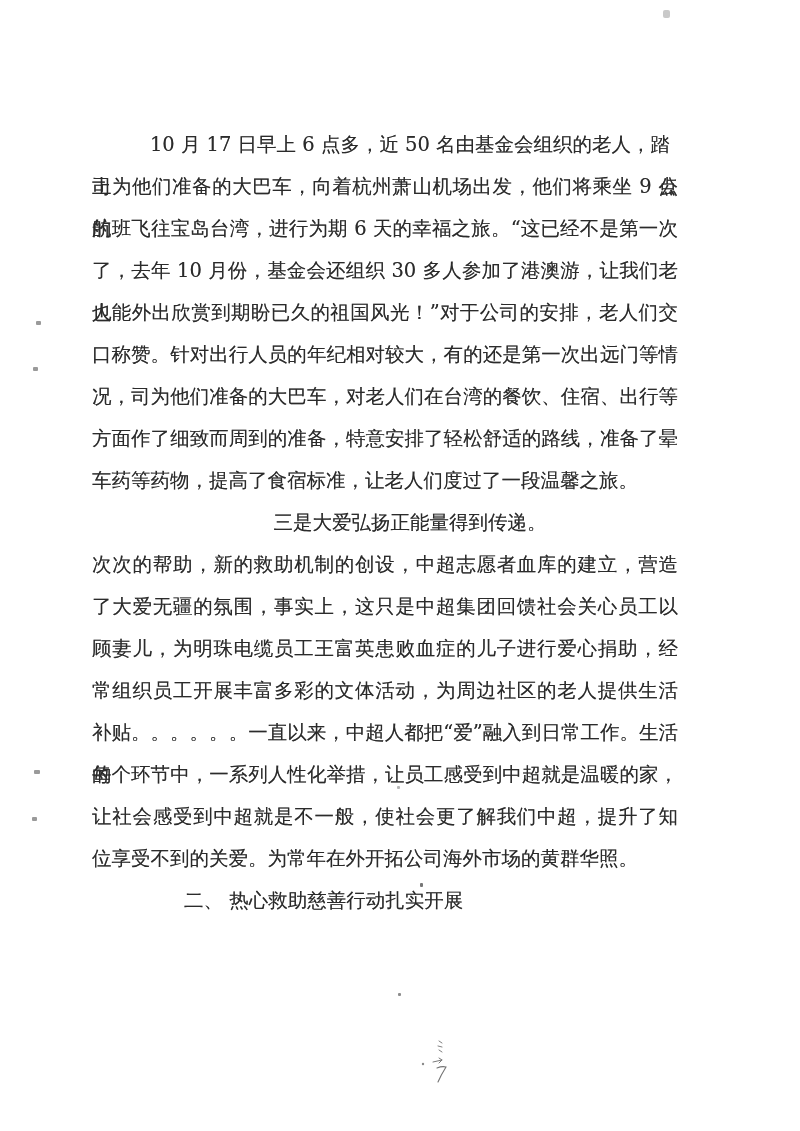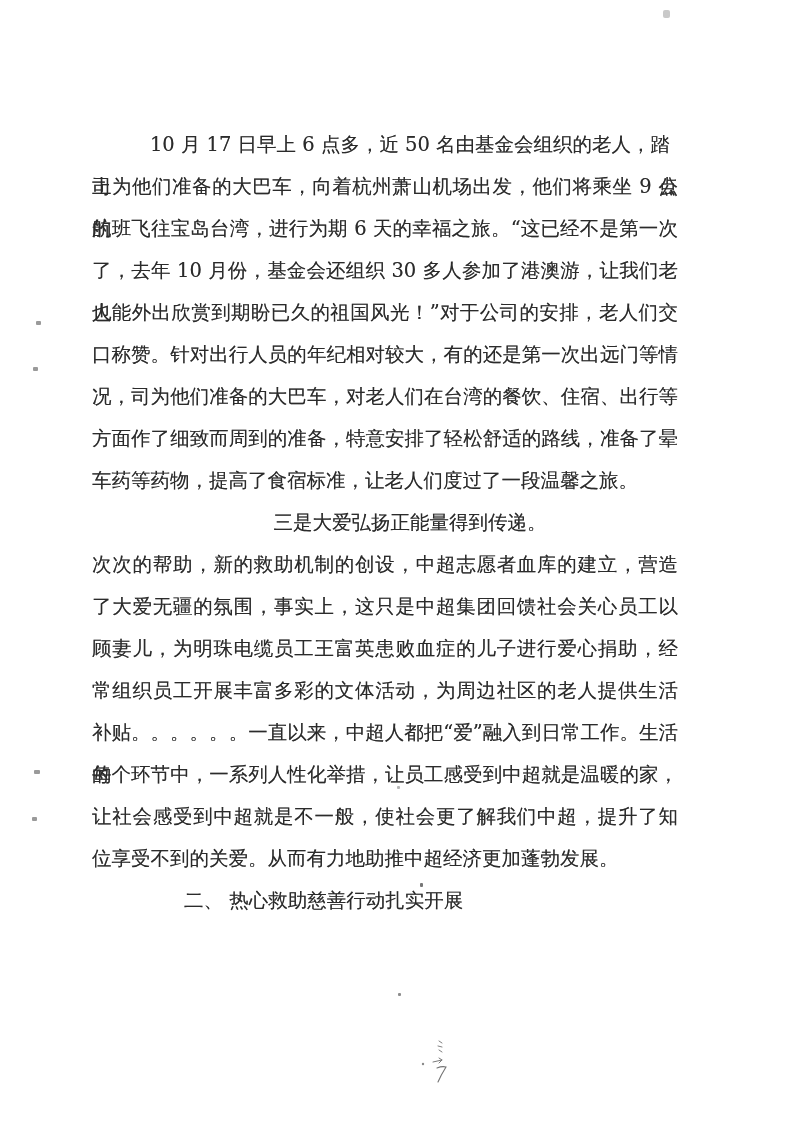--- a/index.html
+++ b/index.html
@@ -79,21 +79,21 @@
     <div class="line fill">方面作了细致而周到的准备，特意安排了轻松舒适的路线，准备了晕</div>
     <div class="line">车药等药物，提高了食宿标准，让老人们度过了一段温馨之旅。</div>
     <div class="line indent">三是大爱弘扬正能量得到传递。</div>
     <div class="line fill">次次的帮助，新的救助机制的创设，中超志愿者血库的建立，营造</div>
     <div class="line fill">了大爱无疆的氛围，事实上，这只是中超集团回馈社会关心员工以</div>
     <div class="line fill">顾妻儿，为明珠电缆员工王富英患败血症的儿子进行爱心捐助，经</div>
     <div class="line fill">常组织员工开展丰富多彩的文体活动，为周边社区的老人提供生活</div>
     <div class="line fill">补贴。。。。。。一直以来，中超人都把“爱”融入到日常工作。生活的</div>
     <div class="line fill">每个环节中，一系列人性化举措，让员工感受到中超就是温暖的家，</div>
     <div class="line fill">让社会感受到中超就是不一般，使社会更了解我们中超，提升了知</div>
-    <div class="line">位享受不到的关爱。从而有力地助推中超经济更加蓬勃发展。</div>
+    <div class="line">位享受不到的关爱。为常年在外开拓公司海外市场的黄群华照。</div>
     <div class="line heading2">二、 热心救助慈善行动扎实开展</div>
   </div>
 
   <div class="speck s1"></div>
   <div class="speck s2"></div>
   <div class="speck s3"></div>
   <div class="speck s4"></div>
   <div class="speck s5"></div>
   <div class="speck s6"></div>
   <div class="speck s7"></div>

